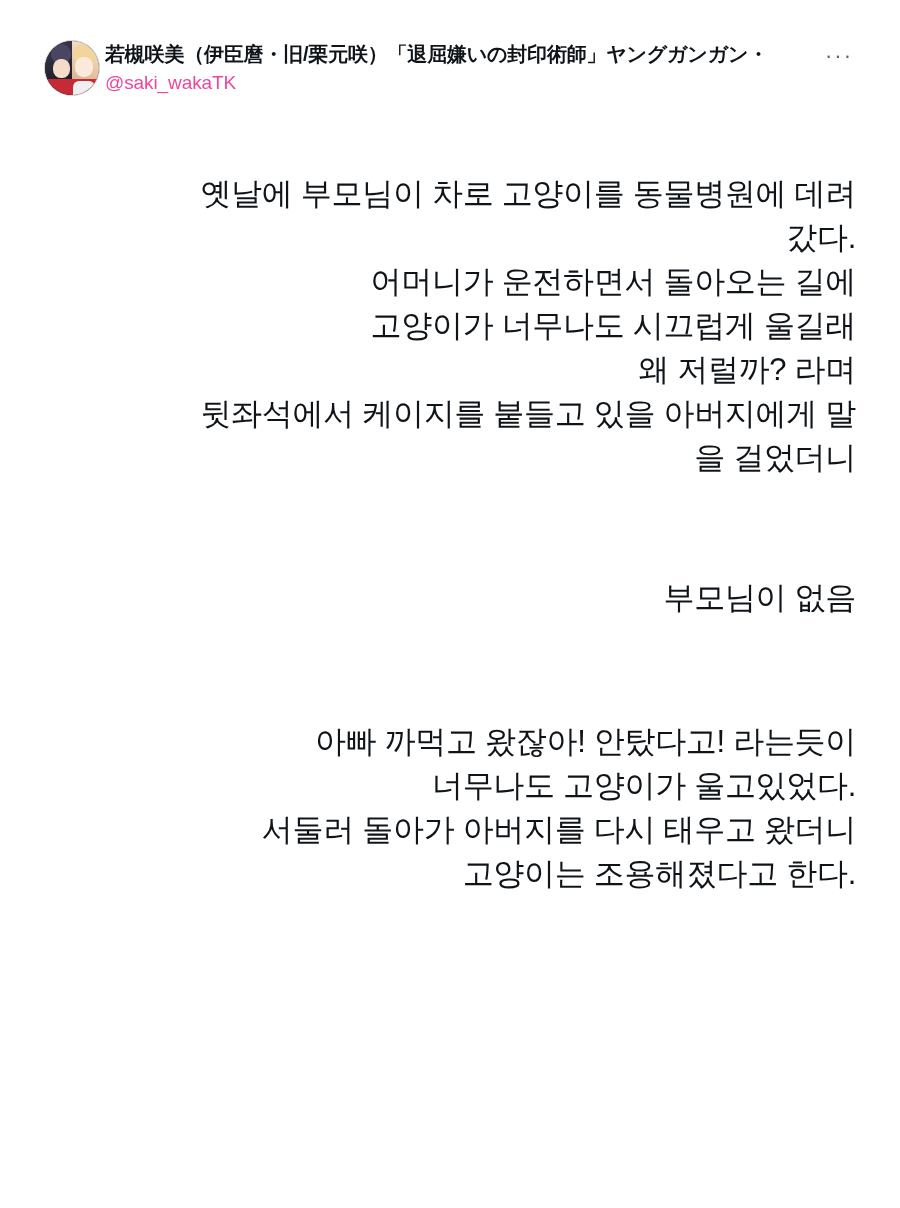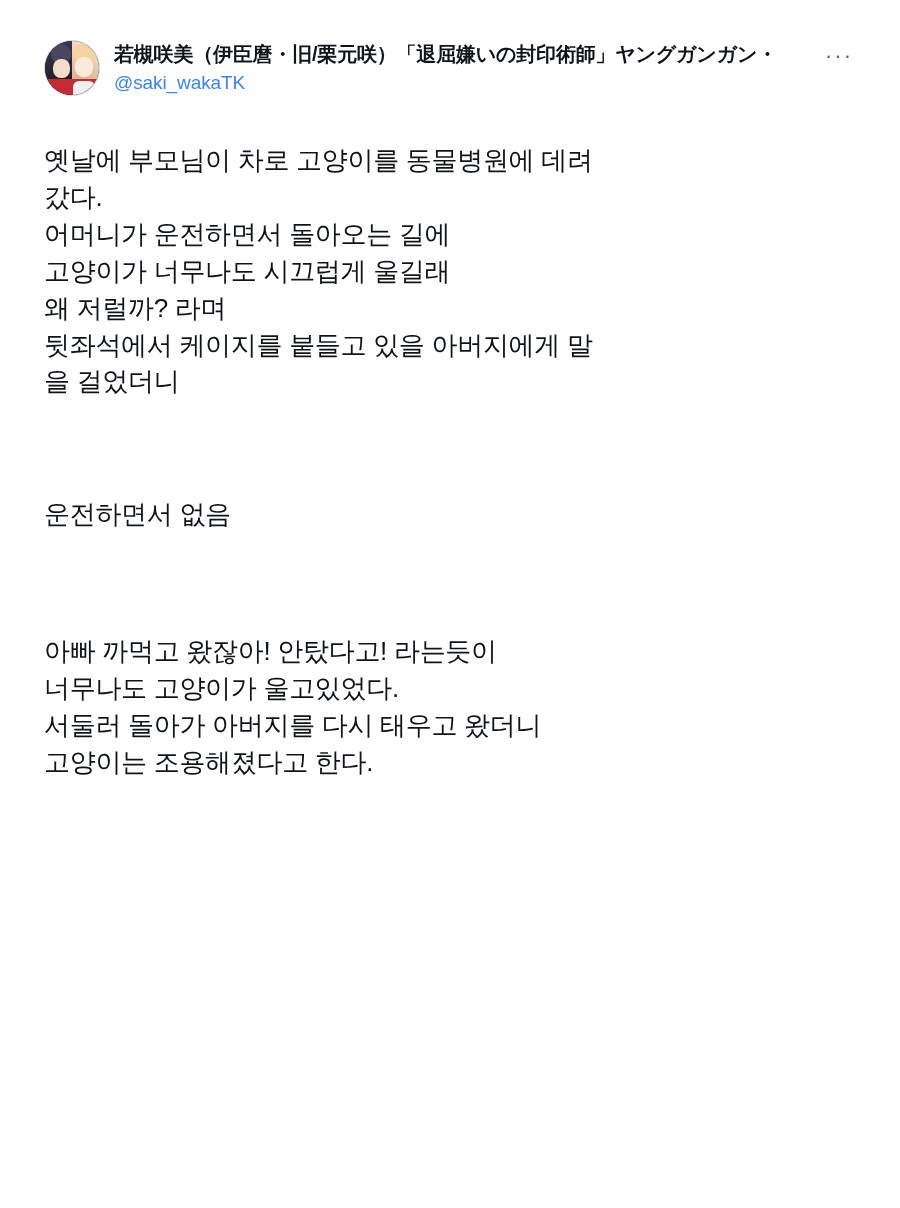--- a/index.html
+++ b/index.html
@@ -18,21 +18,21 @@
     width: 900px;
     height: 1208px;
     box-sizing: border-box;
     padding: 40px 44px 0 44px;
     background: #ffffff;
     position: relative;
   }
   .header {
     display: flex;
     align-items: flex-start;
-    gap: 14px;
+    gap: 5px;
     height: 70px;
   }
   .avatar {
     width: 54px;
     height: 54px;
     border-radius: 50%;
     flex: 0 0 54px;
     position: relative;
     overflow: hidden;
     background: #2b2f3a;
@@ -120,46 +120,47 @@
     font-weight: 700;
     color: #0f1419;
     letter-spacing: -0.2px;
     overflow: hidden;
     text-overflow: ellipsis;
     white-space: nowrap;
     max-width: 700px;
   }
   .handle {
     font-size: 19px;
-    color: #3b82f6;
+    color: #ec4899;
     margin-top: 4px;
     letter-spacing: -0.1px;
   }
   .more-btn {
     flex: 0 0 auto;
     width: 34px;
     height: 28px;
     display: flex;
     align-items: center;
     justify-content: center;
     color: #536471;
     font-size: 22px;
     line-height: 1;
     letter-spacing: 2px;
     cursor: pointer;
     user-select: none;
     margin-top: 2px;
   }
   .tweet-body {
-    margin-top: 32px;
-    font-size: 26px;
+    margin-top: 62px;
+    font-size: 31px;
     line-height: 1.42;
     color: #0f1419;
     letter-spacing: -0.3px;
     word-break: keep-all;
+    text-align: right;
   }
   .para {
     margin: 0;
     white-space: pre-wrap;
   }
   .gap-large {
     height: 96px;
   }
   .gap-medium {
     height: 100px;
@@ -195,21 +196,21 @@
 
   <div class="tweet-body">
     <p class="para">옛날에 부모님이 차로 고양이를 동물병원에 데려
 갔다.
 어머니가 운전하면서 돌아오는 길에
 고양이가 너무나도 시끄럽게 울길래
 왜 저럴까? 라며
 뒷좌석에서 케이지를 붙들고 있을 아버지에게 말
 을 걸었더니</p>
     <div class="gap-large"></div>
-    <p class="para">운전하면서 없음</p>
+    <p class="para">부모님이 없음</p>
     <div class="gap-medium"></div>
     <p class="para">아빠 까먹고 왔잖아! 안탔다고! 라는듯이
 너무나도 고양이가 울고있었다.
 서둘러 돌아가 아버지를 다시 태우고 왔더니
 고양이는 조용해졌다고 한다.</p>
   </div>
 
 </div>
 
 </body></html>

